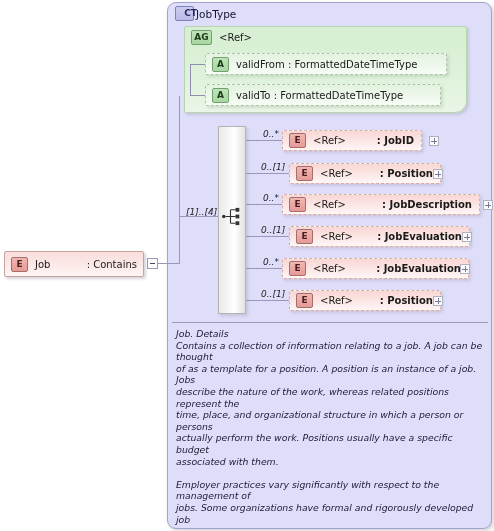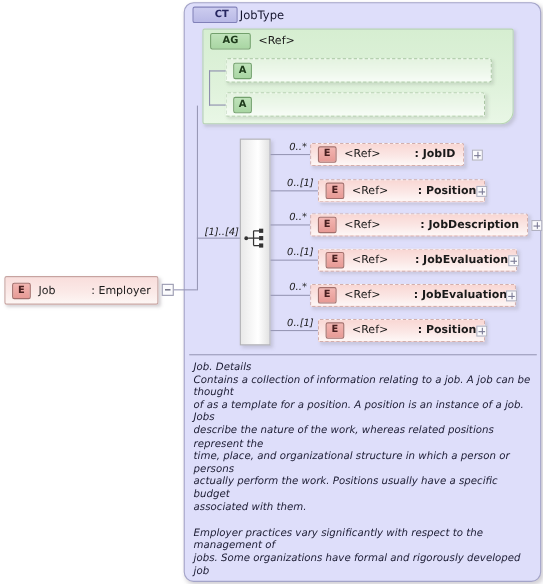--- a/index.html
+++ b/index.html
@@ -55,28 +55,28 @@
   }
   .badge-a {
     background: linear-gradient(to bottom, #bfe3ba, #a9d6a3);
     color: #1d3a1a;
     border-color: #72a06c;
   }
   .badge-ag {
     background: linear-gradient(to bottom, #bfe3ba, #a9d6a3);
     color: #1d3a1a;
     border-color: #72a06c;
-    width: 37px;
+    width: 21px;
     text-align: right;
   }
   .badge-ct {
     background: linear-gradient(to bottom, #ccccef, #b9b9e6);
     color: #262660;
     border-color: #8080b8;
-    width: 41px;
+    width: 19px;
     padding-left: 12px;
   }
   .node-name {
     font-size: 10px;
     color: #1a1a1a;
     margin-left: 7px;
     white-space: nowrap;
   }
   .node-type {
     font-size: 10px;
@@ -285,30 +285,32 @@
   <span class="badge badge-ag">AG</span>
   <span class="ag-name">&lt;Ref&gt;</span>
 </div>
 
 <div class="abs attr-tree" style="left:190px; top:64px; width:1px; height:32px;"></div>
 <div class="abs attr-tree" style="left:190px; top:64px; width:16px; height:1px;"></div>
 <div class="abs attr-tree" style="left:190px; top:95px; width:16px; height:1px;"></div>
 
 <div class="abs attr-row" id="attr-row-validfrom">
   <span class="badge badge-a">A</span>
+  <span class="attr-label">validFrom : FormattedDateTimeType</span>
 </div>
 
 <div class="abs attr-row" id="attr-row-validto">
   <span class="badge badge-a">A</span>
+  <span class="attr-label">validTo   : FormattedDateTimeType</span>
 </div>
 
 <div class="abs" id="root-element-box">
   <span class="badge badge-e">E</span>
   <span class="node-name">Job</span>
-  <span class="node-type">: Employer</span>
+  <span class="node-type">: Contains</span>
 </div>
 <div class="abs" id="root-collapse-toggle"></div>
 
 <div class="abs conn" style="left:158px; top:263px; width:21px; height:1px;"></div>
 <div class="abs conn" style="left:179px; top:96px; width:1px; height:168px;"></div>
 
 <div class="abs mult" id="sequence-multiplicity">[1]..[4]</div>
 <div class="abs conn" style="left:179px; top:216px; width:40px; height:1px;"></div>
 
 <div class="abs" id="sequence-bar"></div>

